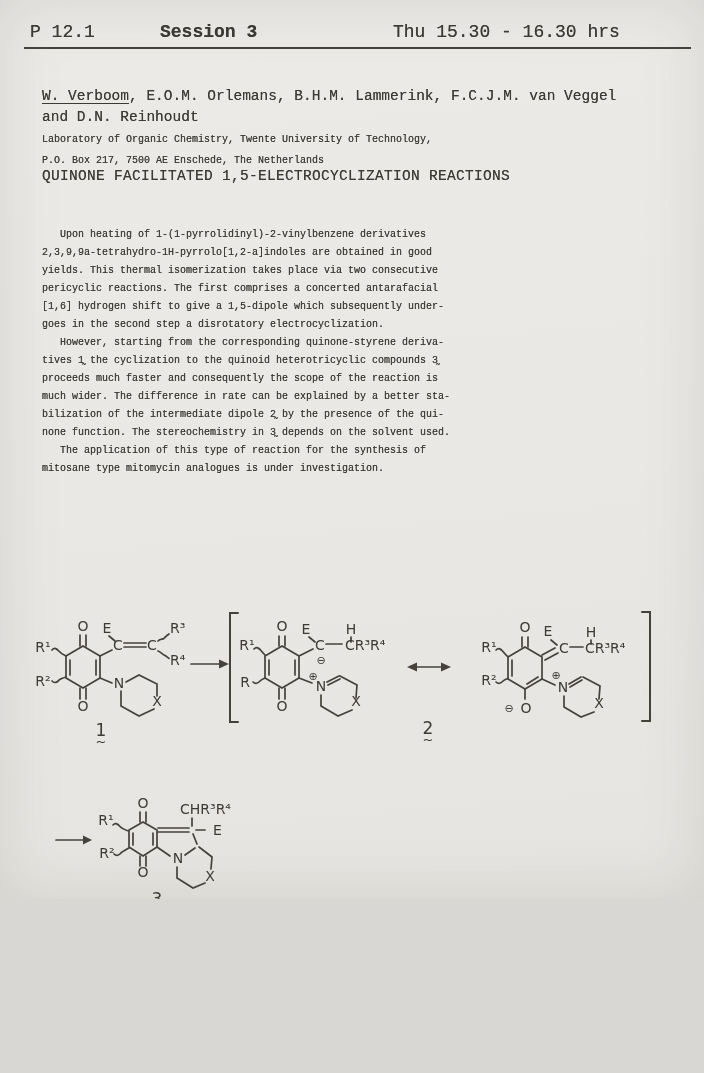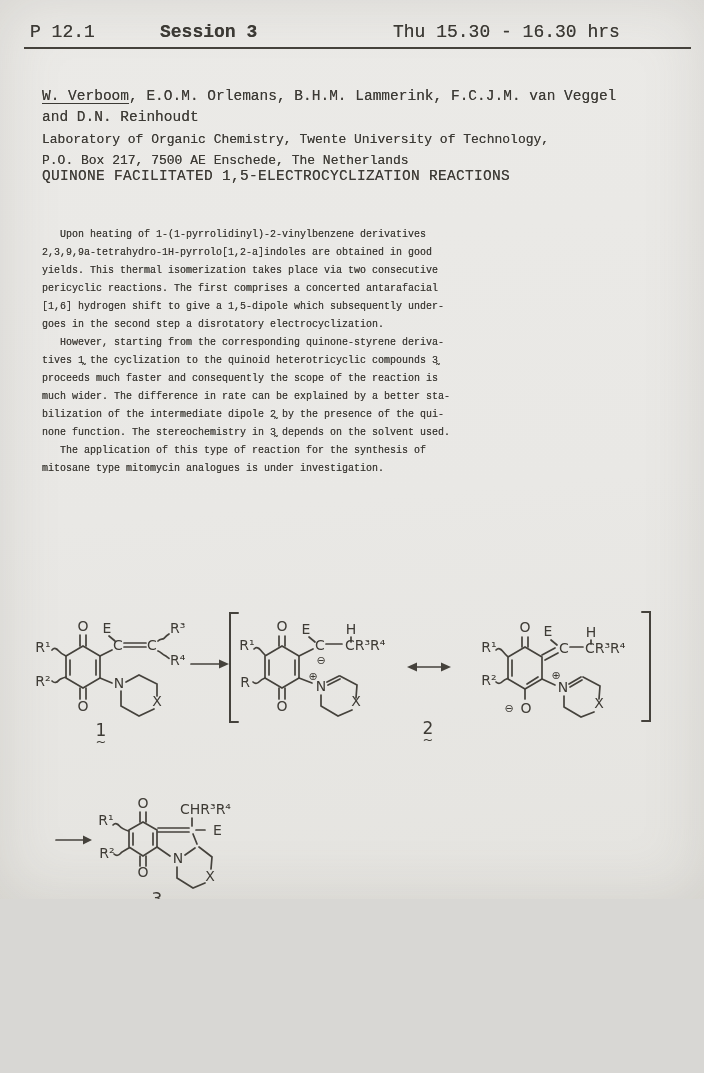--- a/index.html
+++ b/index.html
@@ -16,21 +16,21 @@
   .txt{text-shadow:0 0 0.6px rgba(60,56,50,0.75);}
   
   .header{position:absolute;top:22px;left:0;width:704px;height:26px;font-size:18px;}
   .h-code{position:absolute;left:30px;top:0;}
   .h-session{position:absolute;left:160px;top:0;font-weight:bold;}
   .h-time{position:absolute;left:393px;top:0;}
   .h-rule{position:absolute;top:47px;left:24px;width:667px;height:2px;background:#45423c;}
   
   .authors{position:absolute;top:86px;left:42px;font-size:14.5px;line-height:21px;}
   .u{text-decoration:underline;text-underline-offset:3px;}
-  .affil{position:absolute;top:129px;left:42px;font-size:13px;line-height:21px;}
+  .affil{position:absolute;top:129px;left:42px;font-size:10px;line-height:21px;}
   .title{position:absolute;top:168px;left:42px;font-size:14.5px;letter-spacing:0.3px;}
   
   .body{position:absolute;top:226px;left:42px;width:640px;font-size:10px;line-height:18px;}
   .para{white-space:pre;}
   
   .scheme{position:absolute;}
   .scheme1{left:30px;top:600px;}
   .scheme2{left:30px;top:770px;}
   svg text{font-family:"DejaVu Sans","Liberation Sans",sans-serif;font-size:14px;fill:#3e3b35;}
   svg .sm{font-size:11px;}

